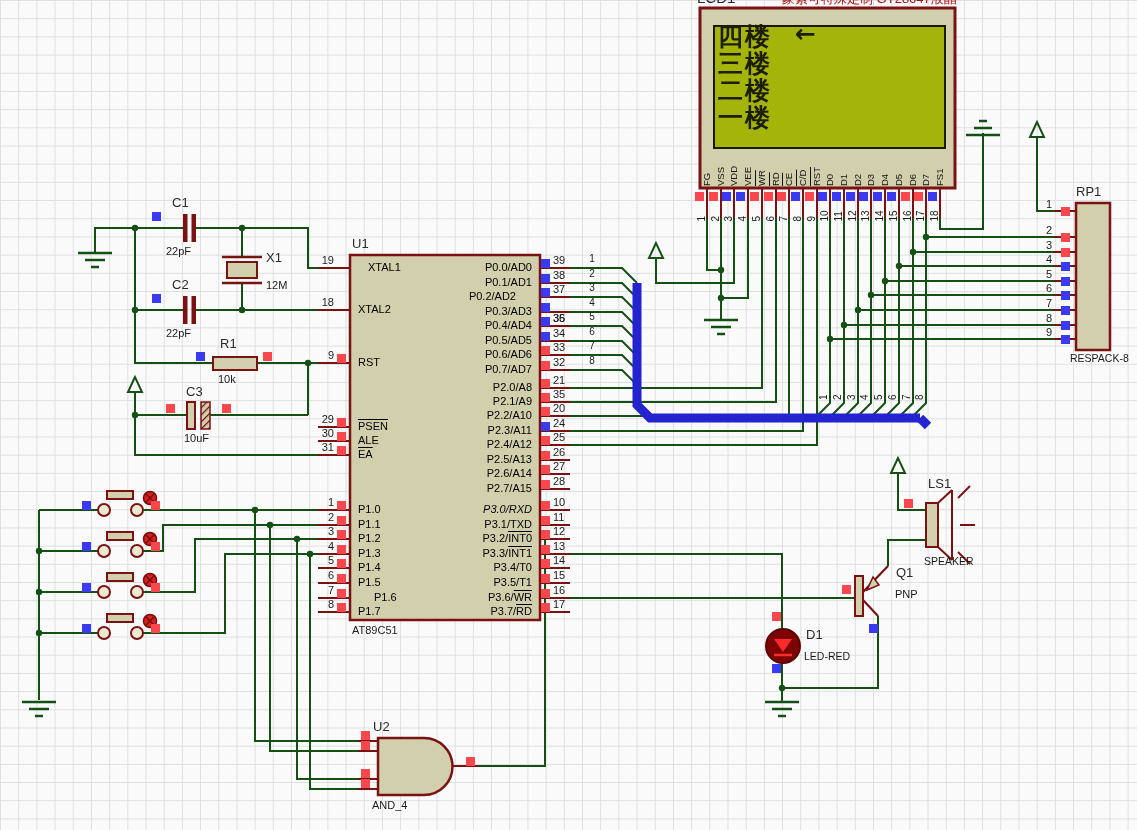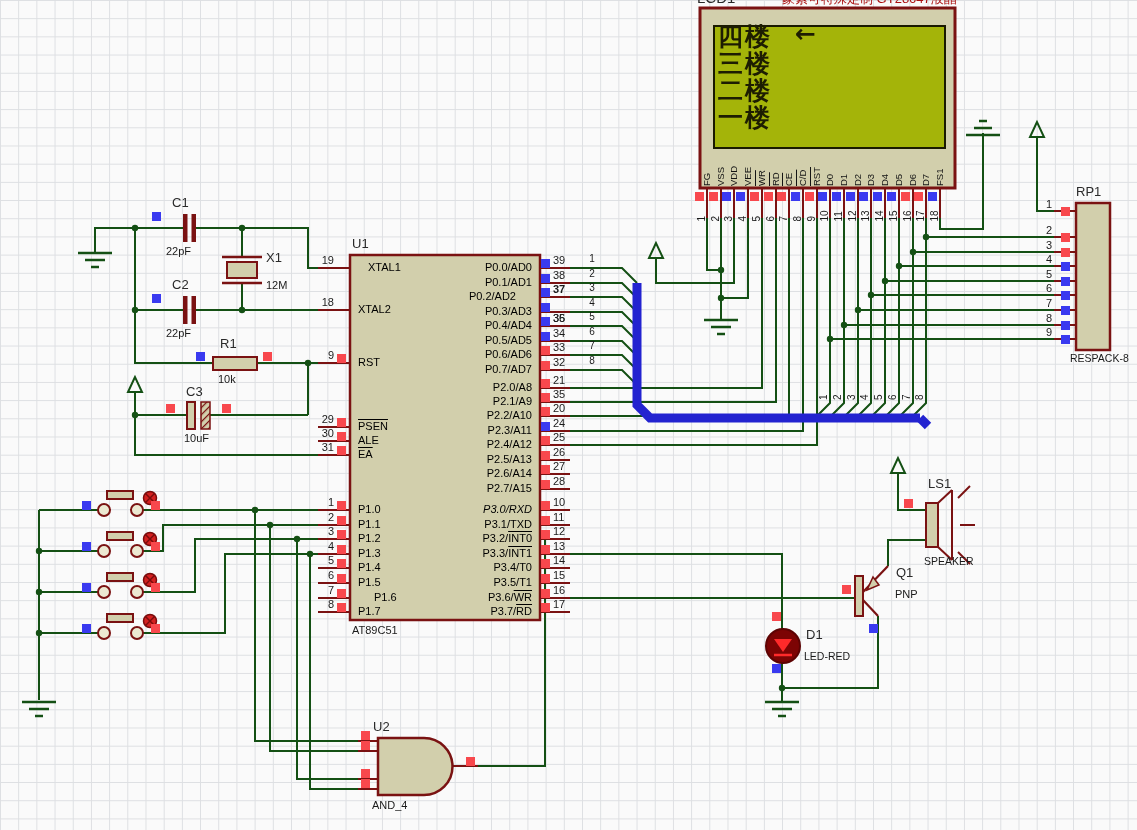--- a/index.html
+++ b/index.html
@@ -419,21 +419,21 @@
     <div class="lbl num rgt" style="left: 300px; top: 569px; width: 34px;">6</div>
     <div class="lbl pinlab" style="left: 358px; top: 576px;"><span>P1.5</span></div>
     <div class="lbl num rgt" style="left: 300px; top: 584px; width: 34px;">7</div>
     <div class="lbl pinlab" style="left: 374px; top: 591px;"><span>P1.6</span></div>
     <div class="lbl num rgt" style="left: 300px; top: 598px; width: 34px;">8</div>
     <div class="lbl pinlab" style="left: 358px; top: 605px;"><span>P1.7</span></div>
     <div class="lbl num" style="left: 553px; top: 254px;">39</div>
     <div class="lbl pinlab rgt" style="left: 440px; top: 261px; width: 92px;"><span>P0.0/AD0</span></div>
     <div class="lbl num" style="left: 553px; top: 269px;">38</div>
     <div class="lbl pinlab rgt" style="left: 440px; top: 276px; width: 92px;"><span>P0.1/AD1</span></div>
-    <div class="lbl num" style="left: 553px; top: 283px; font-weight: bold;">37</div>
+    <div class="lbl num" style="left: 553px; top: 283px;">37</div>
     <div class="lbl pinlab rgt" style="left: 424px; top: 290px; width: 92px;"><span>P0.2/AD2</span></div>
     <div class="lbl num" style="left: 553px; top: 312px;">36</div>
     <div class="lbl pinlab rgt" style="left: 440px; top: 305px; width: 92px;"><span>P0.3/AD3</span></div>
     <div class="lbl num" style="left: 553px; top: 312px;">35</div>
     <div class="lbl pinlab rgt" style="left: 440px; top: 319px; width: 92px;"><span>P0.4/AD4</span></div>
     <div class="lbl num" style="left: 553px; top: 327px;">34</div>
     <div class="lbl pinlab rgt" style="left: 440px; top: 334px; width: 92px;"><span>P0.5/AD5</span></div>
     <div class="lbl num" style="left: 553px; top: 341px;">33</div>
     <div class="lbl pinlab rgt" style="left: 440px; top: 348px; width: 92px;"><span>P0.6/AD6</span></div>
     <div class="lbl num" style="left: 553px; top: 356px;">32</div>

